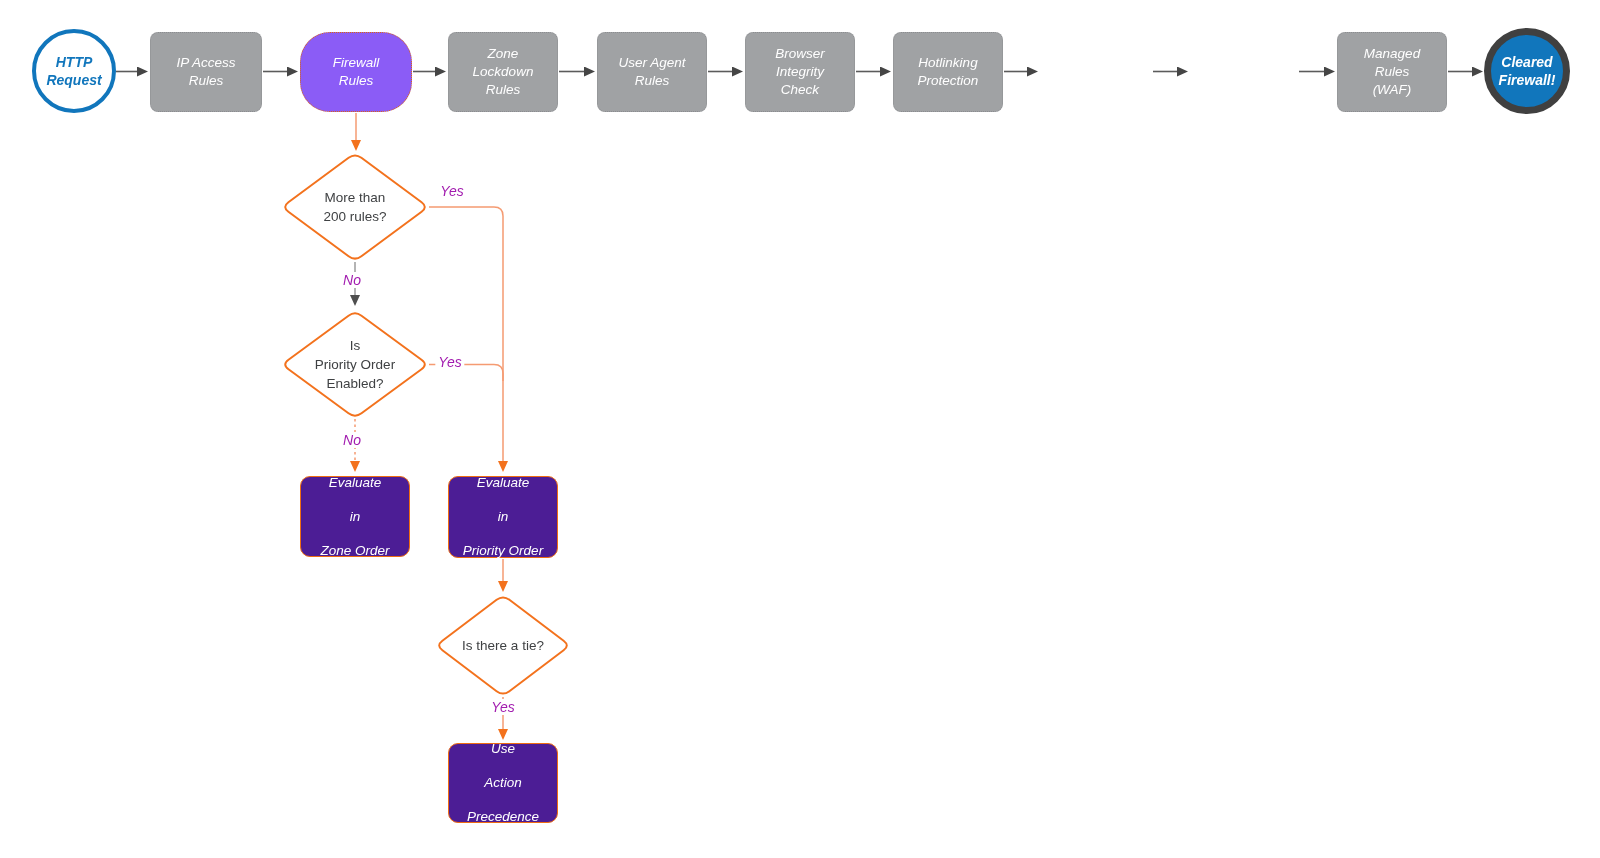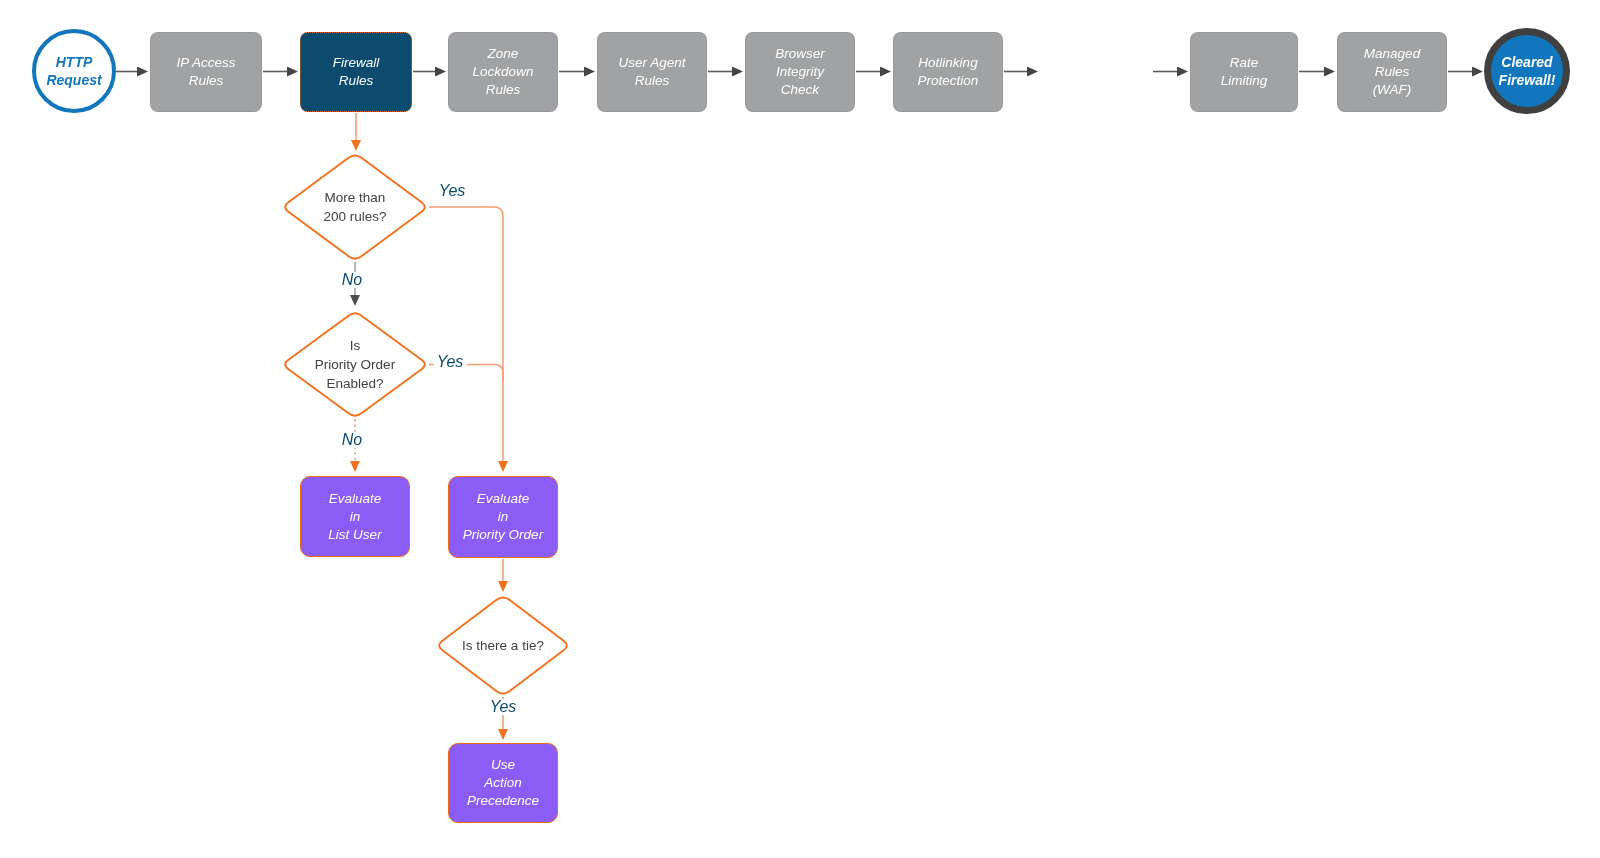--- a/index.html
+++ b/index.html
@@ -7,34 +7,34 @@
     position:relative;width:1600px;height:858px;background:#ffffff;overflow:hidden;
     font-family:"Liberation Sans",sans-serif;
   }
   .connectors{position:absolute;left:0;top:0;width:1600px;height:858px;}
   .node{position:absolute;box-sizing:border-box;display:flex;flex-direction:column;
     align-items:center;justify-content:center;text-align:center;}
   .stage{
     top:32px;height:80px;background:#a0a2a4;border:1px dotted #8b8d90;border-radius:8px;
     color:#ffffff;font-style:italic;font-size:13.5px;line-height:18px;
   }
-  .stage.hl{background:#0c4a6e;border-color:#e0650e;}
+  .stage.hl{background:#8b5cf6;border-color:#e0650e;border-radius:30px;}
   .action{
-    background:#8b5cf6;border:1px solid #ef6c12;border-radius:10px;
-    color:#ffffff;font-style:italic;font-size:13.5px;line-height:18px;
+    background:#4c1d95;border:1px solid #ef6c12;border-radius:10px;
+    color:#ffffff;font-style:italic;font-size:13.5px;line-height:18px;gap:16px;
   }
   .circle{border-radius:50%;font-weight:bold;font-style:italic;font-size:14px;line-height:18px;}
   .circle.start{left:32px;top:29px;width:84px;height:84px;background:#ffffff;
     border:4px solid #1176bc;color:#1176bc;}
   .circle.end{left:1484px;top:28px;width:86px;height:86px;background:#1176bc;
     border:7px solid #404040;color:#ffffff;}
   .dtext{color:#3f4143;font-size:13.5px;line-height:19px;background:transparent;text-align:center;}
   .edge-label{
-    position:absolute;transform:translate(-50%,-50%);color:#0c4a6e;font-style:italic;
-    font-size:16px;line-height:16px;background:#ffffff;padding:0 3px;white-space:nowrap;
+    position:absolute;transform:translate(-50%,-50%);color:#a21caf;font-style:italic;
+    font-size:14px;line-height:16px;background:#ffffff;padding:0 3px;white-space:nowrap;
   }
   .ln{display:block;}
 </style>
 </head>
 <body>
 
 <div class="canvas">
 
   <svg class="connectors" viewBox="0 0 1600 858" xmlns="http://www.w3.org/2000/svg">
     <defs>
@@ -111,24 +111,20 @@
     <span class="ln">Integrity</span>
     <span class="ln">Check</span>
   </div>
 
   <div class="node stage" style="left:893px;width:110px">
     <span class="ln">Hotlinking</span>
     <span class="ln">Protection</span>
   </div>
 
 
-  <div class="node stage" style="left:1190px;width:108px">
-    <span class="ln">Rate</span>
-    <span class="ln">Limiting</span>
-  </div>
 
   <div class="node stage" style="left:1337px;width:110px">
     <span class="ln">Managed</span>
     <span class="ln">Rules</span>
     <span class="ln">(WAF)</span>
   </div>
 
   <div class="node circle end">
     <span class="ln">Cleared</span>
     <span class="ln">Firewall!</span>
@@ -151,21 +147,21 @@
 
   <span class="edge-label" style="left:452px;top:191px">Yes</span>
   <span class="edge-label" style="left:352px;top:280px">No</span>
   <span class="edge-label" style="left:450px;top:362px">Yes</span>
   <span class="edge-label" style="left:352px;top:440px">No</span>
   <span class="edge-label" style="left:503px;top:707px">Yes</span>
 
   <div class="node action" style="left:300px;top:476px;width:110px;height:81px">
     <span class="ln">Evaluate</span>
     <span class="ln">in</span>
-    <span class="ln">List User</span>
+    <span class="ln">Zone Order</span>
   </div>
 
   <div class="node action" style="left:448px;top:476px;width:110px;height:82px">
     <span class="ln">Evaluate</span>
     <span class="ln">in</span>
     <span class="ln">Priority Order</span>
   </div>
 
   <div class="node action" style="left:448px;top:743px;width:110px;height:80px">
     <span class="ln">Use</span>

